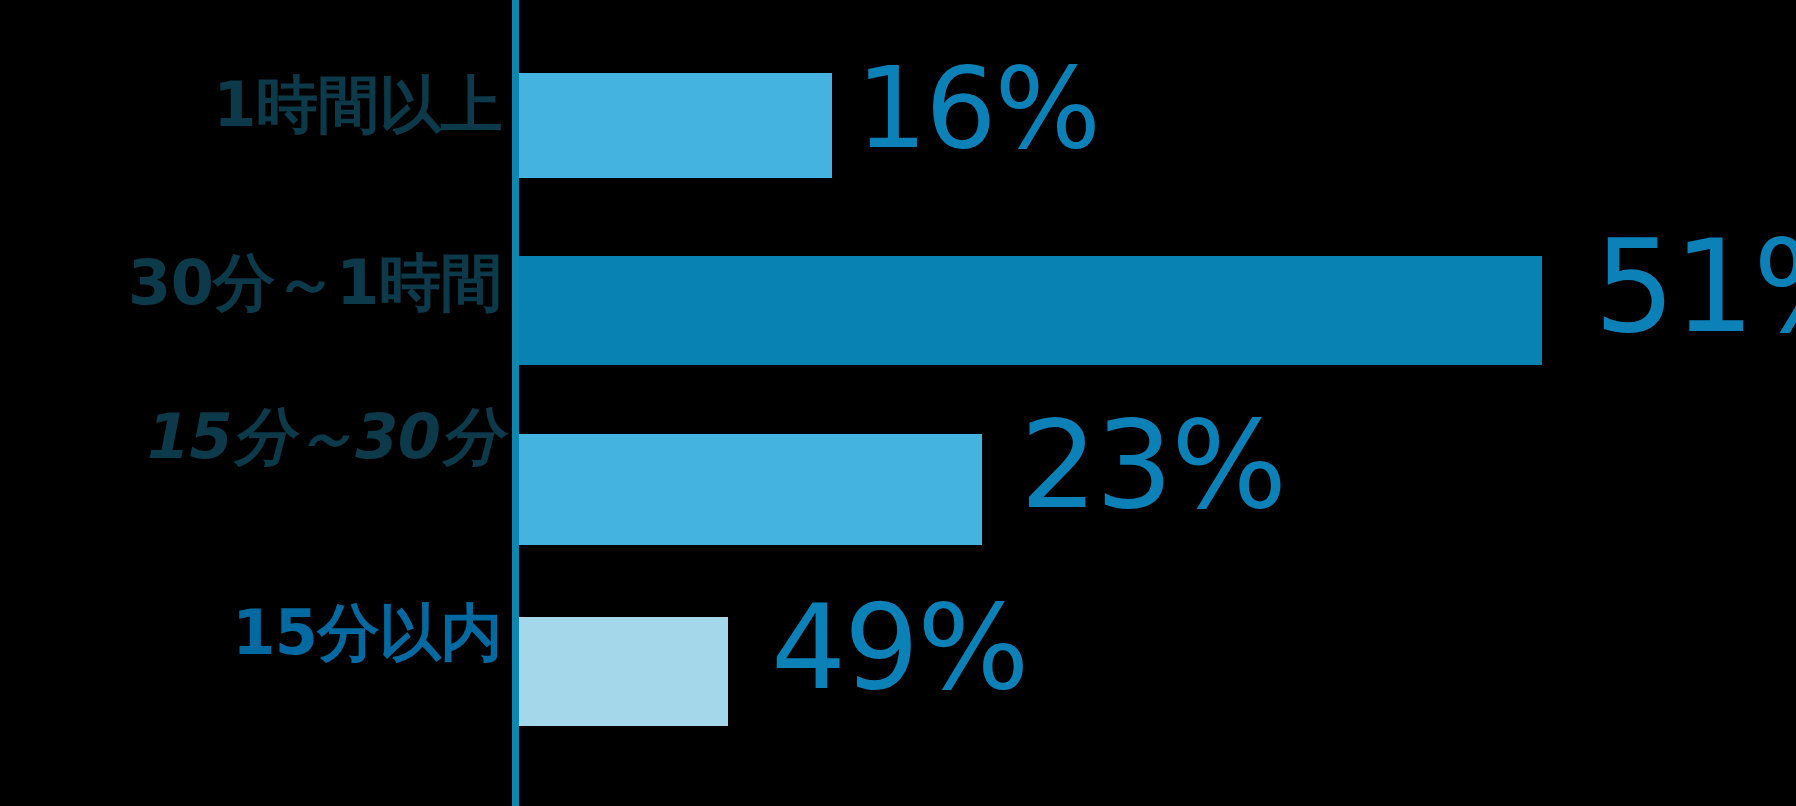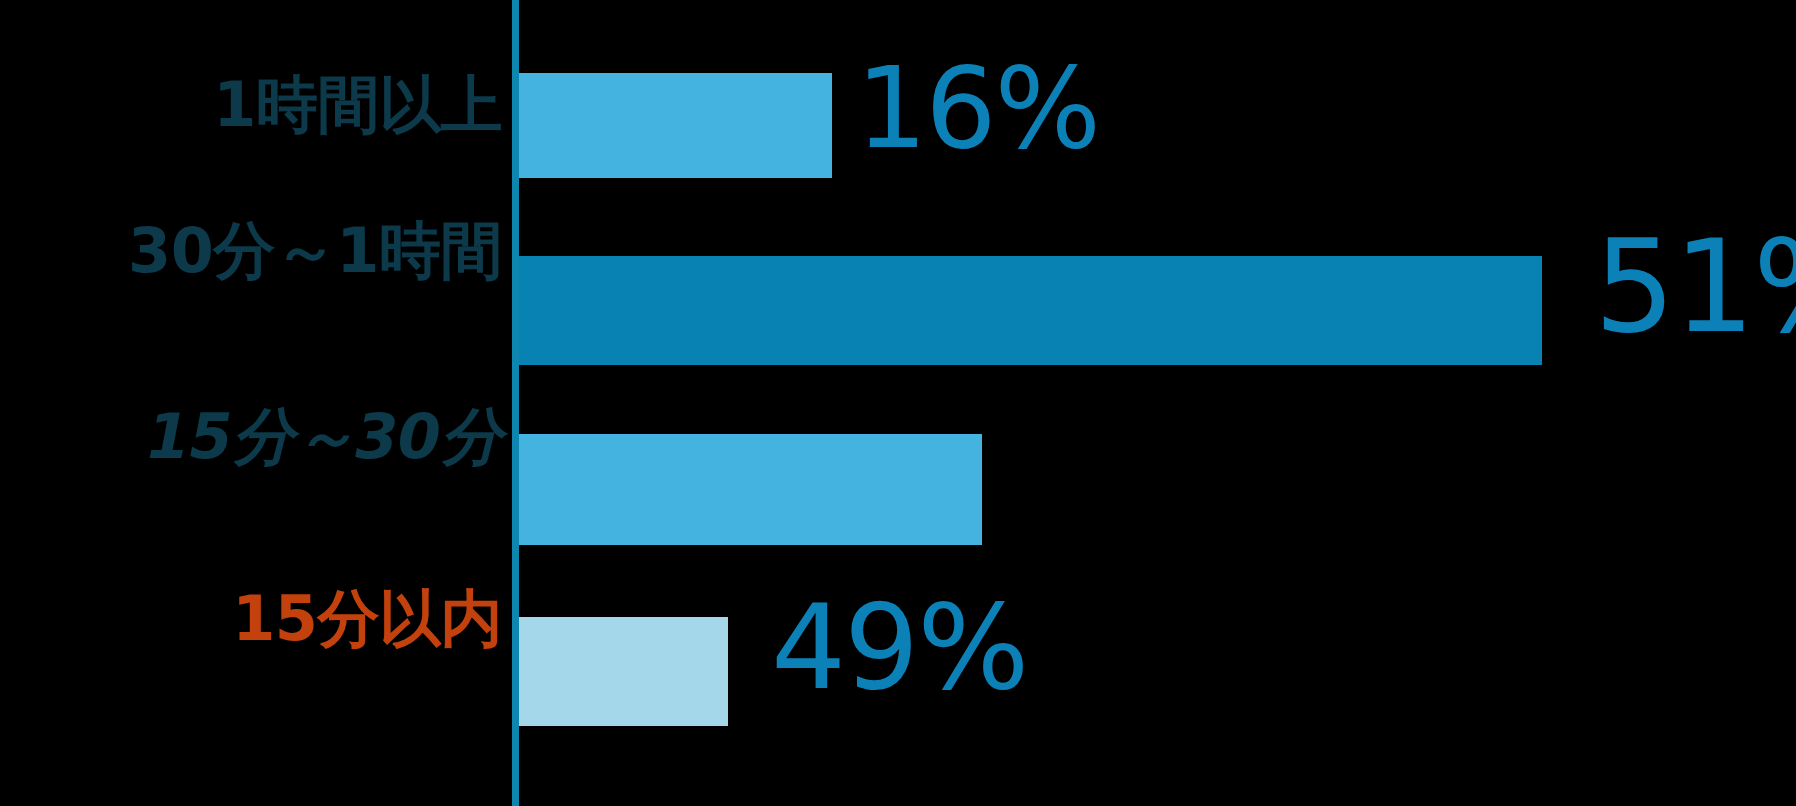--- a/index.html
+++ b/index.html
@@ -63,26 +63,27 @@
   }
 </style>
 </head>
 <body style="background: rgb(0, 0, 0);">
 
 <div id="chart-root" style="background: rgb(0, 0, 0);">
 
   <div class="axis-line" id="axis-line" style="left: 512px; top: 0px; width: 7px; height: 806px; background: rgb(13, 134, 176);"></div>
 
   <div class="cat-label" id="cat-0" style="top: 74px; font-size: 62px; color: rgb(12, 58, 74);">1時間以上</div>
-  <div class="cat-label" id="cat-1" style="top: 220px; font-size: 62px; color: rgb(12, 58, 74);">30分～1時間</div>
+  <div class="cat-label" id="cat-1" style="top: 252px; font-size: 62px; color: rgb(12, 58, 74);">30分～1時間</div>
   <div class="cat-label" id="cat-2" style="top: 406px; font-size: 62px; color: rgb(12, 58, 74); font-style: italic;">15分～30分</div>
-  <div class="cat-label" id="cat-3" style="top: 588px; font-size: 62px; color: #c2410c; text-align: right;">15分以内</div>
+  <div class="cat-label" id="cat-3" style="top: 602px; font-size: 62px; color: #0369a1; text-align: right;">15分以内</div>
 
   <div class="bar" id="bar-0" style="left: 519px; top: 73px; width: 313px; height: 105px; background: rgb(69, 179, 223);"></div>
   <div class="bar" id="bar-1" style="left: 519px; top: 256px; width: 1023px; height: 109px; background: rgb(8, 130, 179);"></div>
   <div class="bar" id="bar-2" style="left: 519px; top: 434px; width: 463px; height: 111px; background: rgb(69, 179, 223);"></div>
   <div class="bar" id="bar-3" style="left: 519px; top: 617px; width: 209px; height: 109px; background: rgb(164, 215, 234);"></div>
 
   <div class="value-label" id="val-0" style="left: 856px; top: 52px; font-size: 112px; color: rgb(12, 129, 184);">16%</div>
   <div class="value-label" id="val-1" style="left: 1594px; top: 223px; font-size: 128px; color: rgb(12, 129, 184);">51%</div>
+  <div class="value-label" id="val-2" style="left: 1020px; top: 404px; font-size: 122px; color: rgb(12, 129, 184);">23%</div>
   <div class="value-label" id="val-3" style="left: 771px; top: 588px; font-size: 118px; color: rgb(12, 129, 184);">49%</div>
 
 </div>
 
 </body></html>

